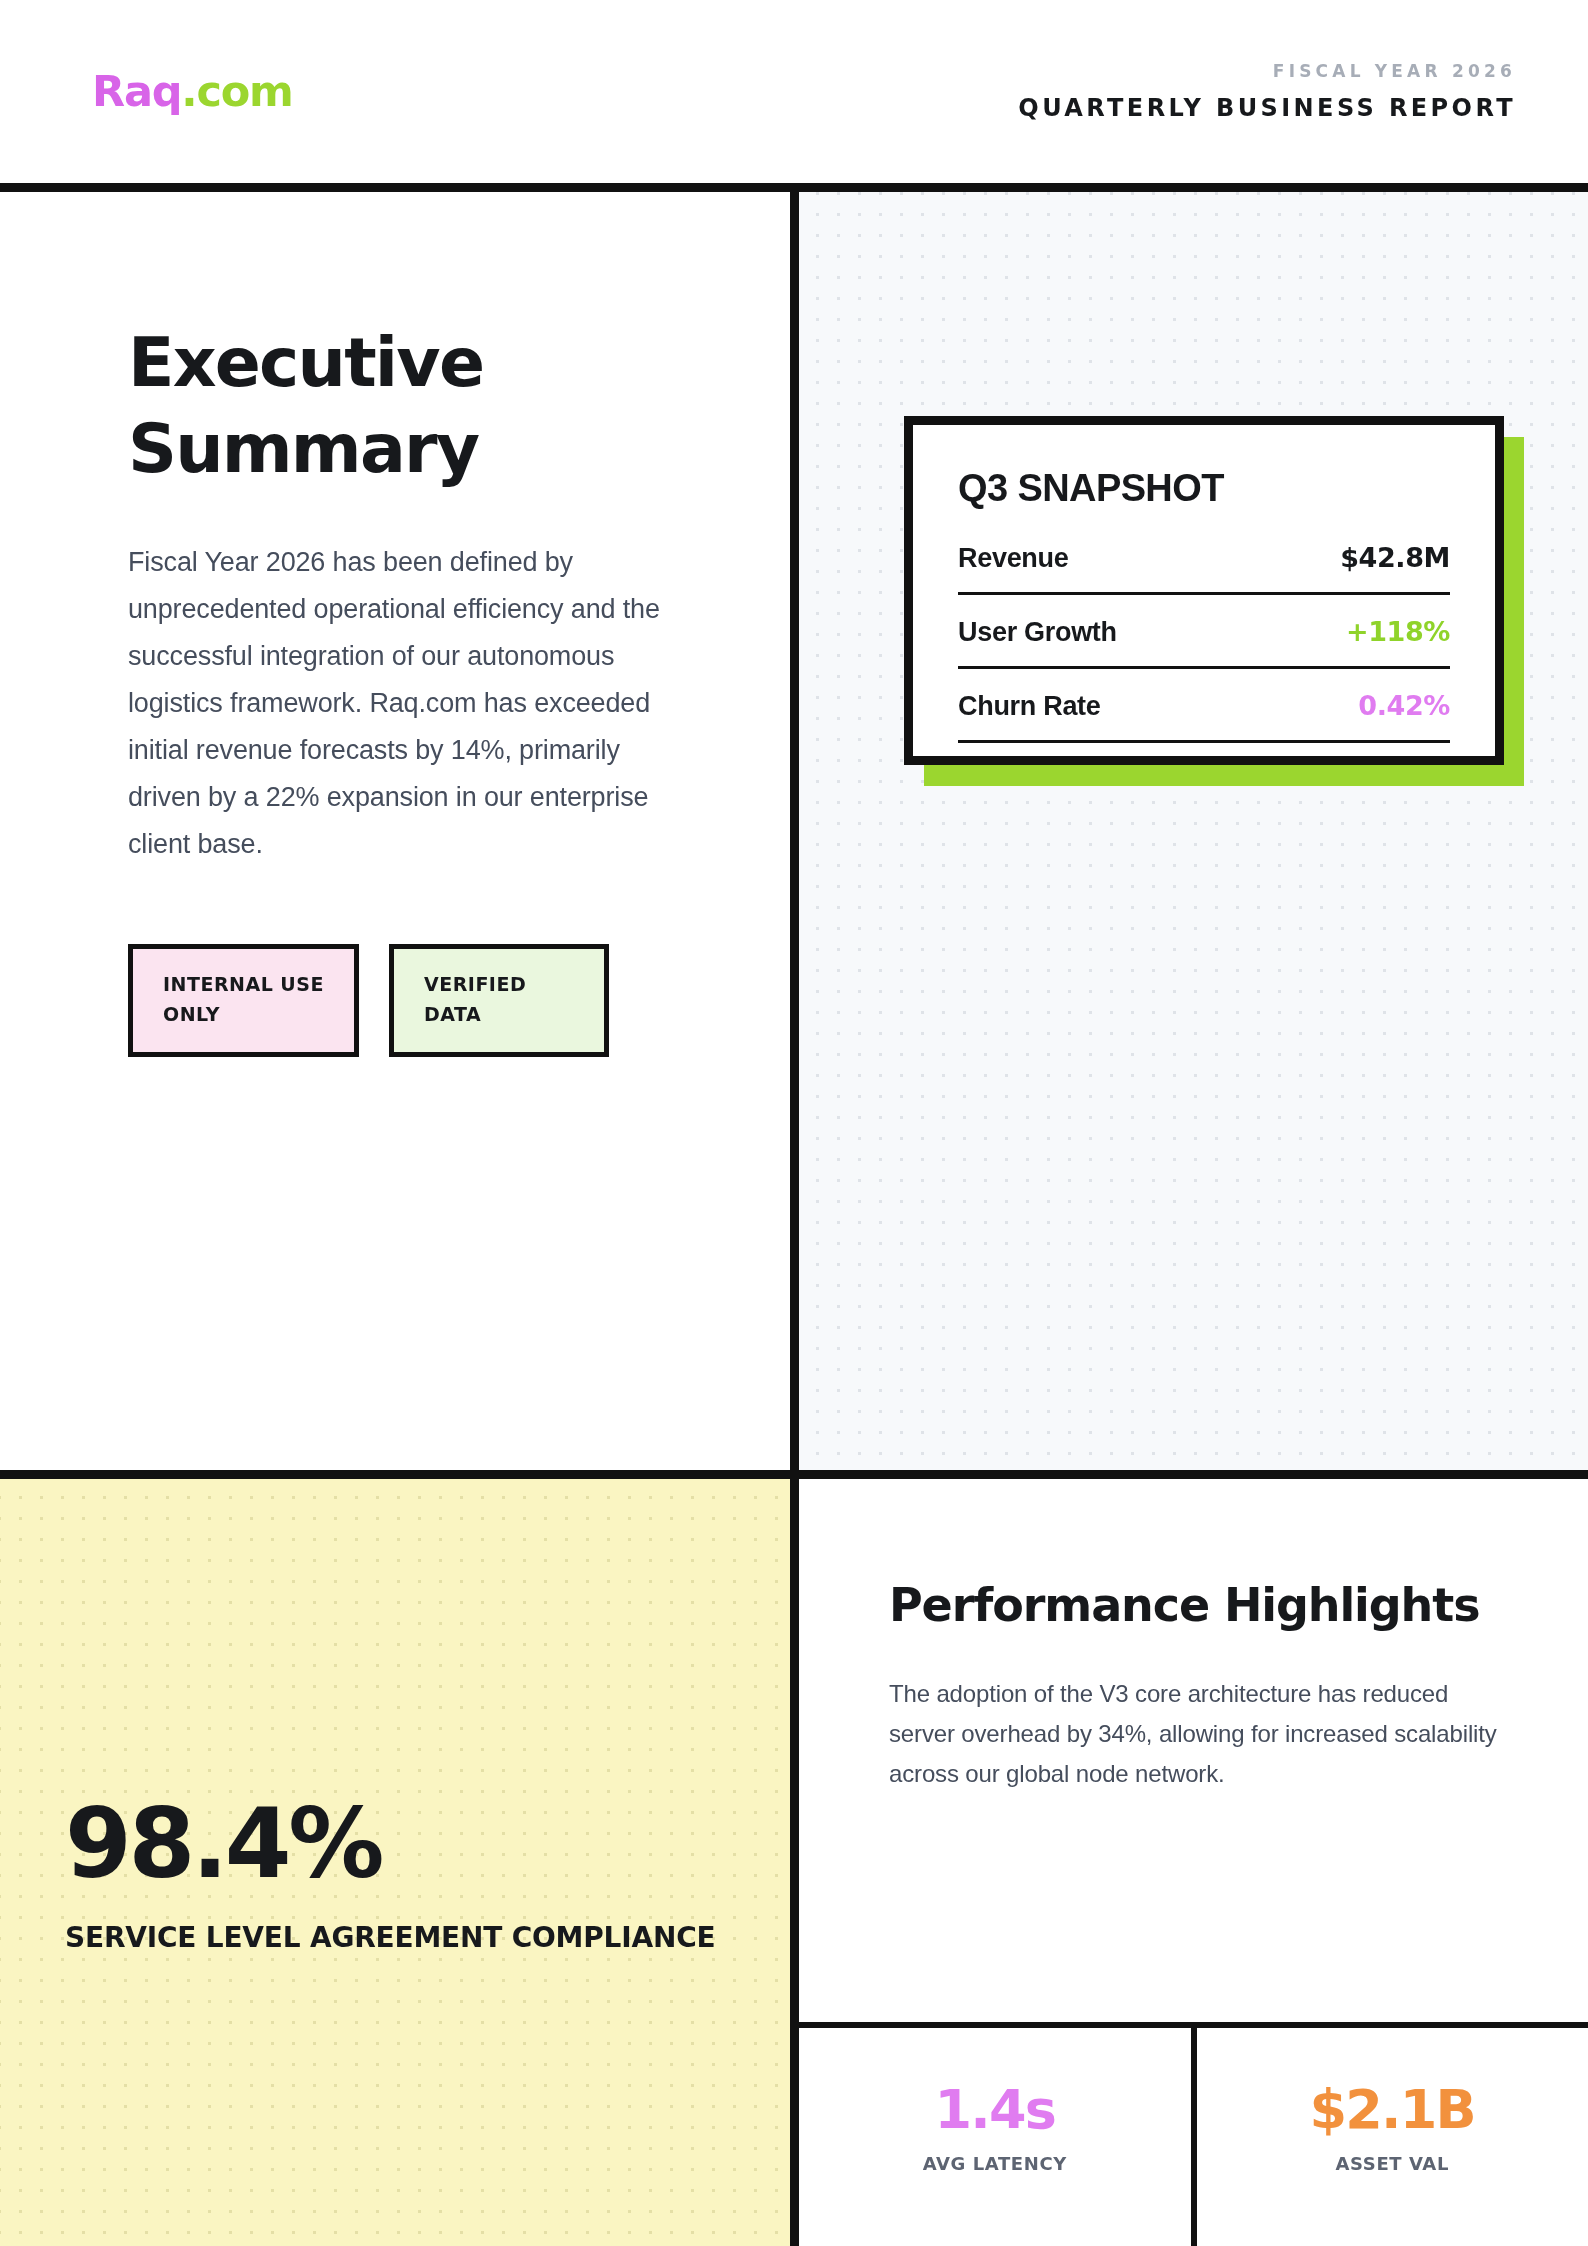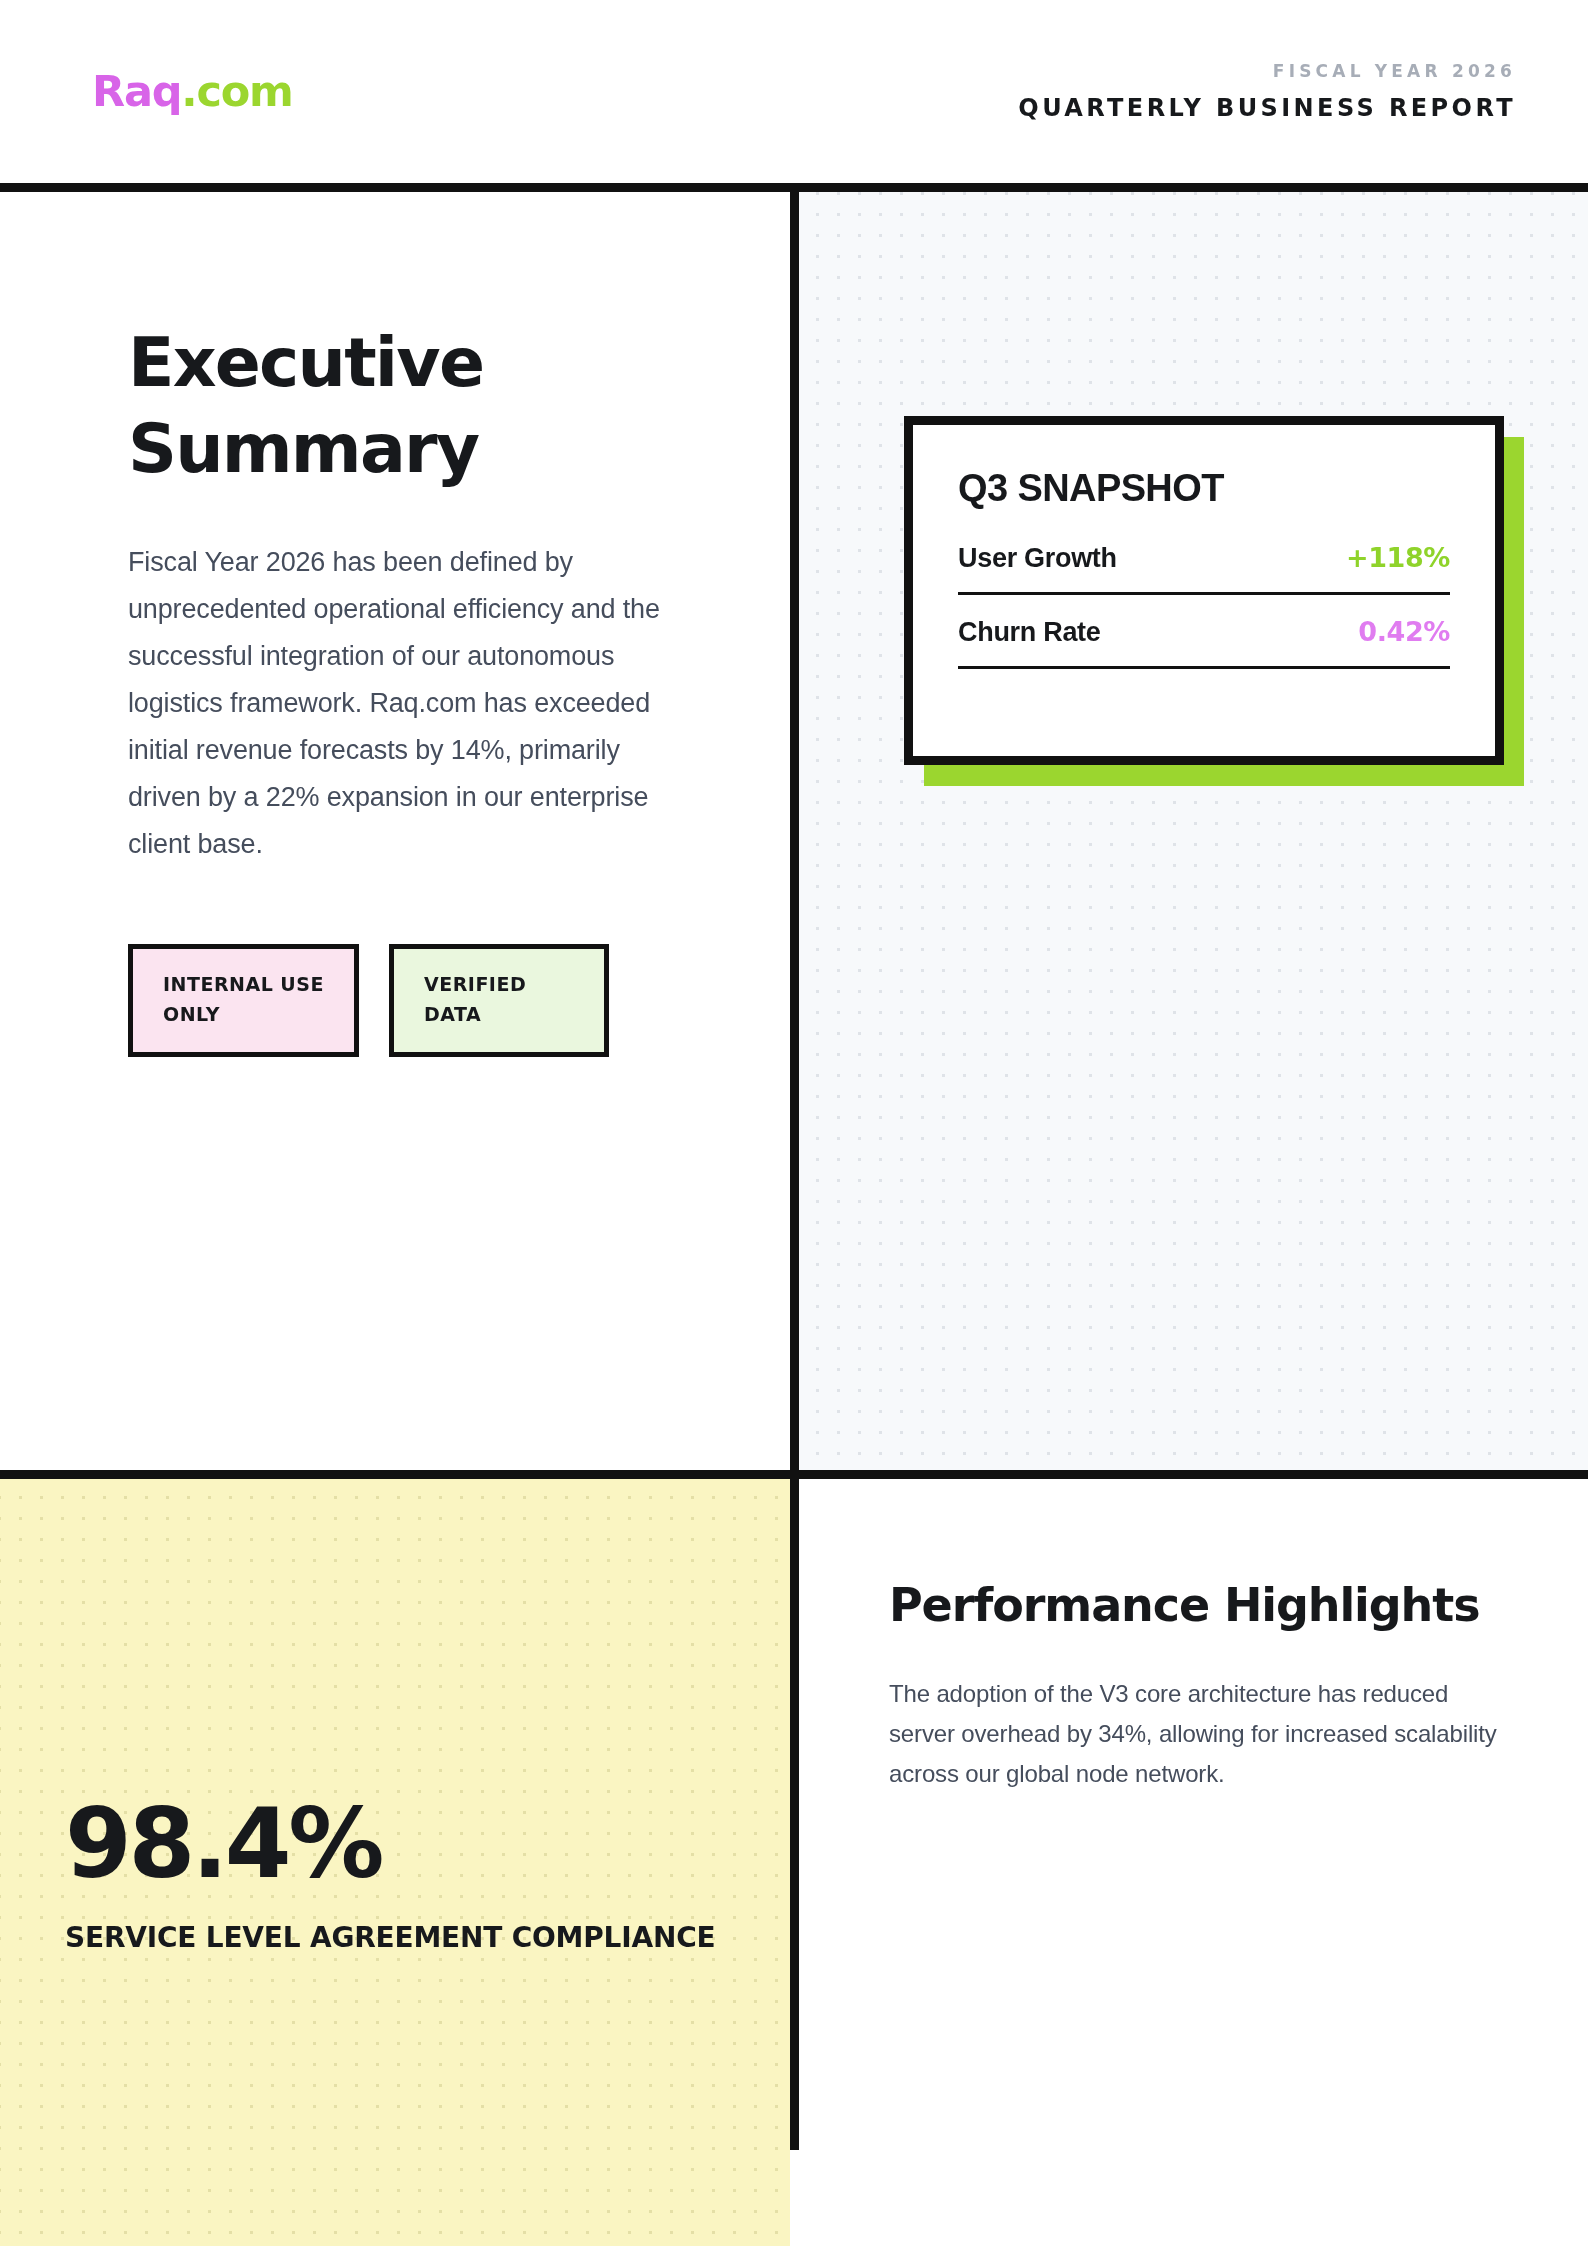--- a/index.html
+++ b/index.html
@@ -301,20 +301,24 @@
         <div class="badge pink">INTERNAL USE ONLY</div>
         <div class="badge green">VERIFIED DATA</div>
       </div>
     </div>
 
     <div class="cell-snapshot">
       <div class="snapshot-shadow"></div>
       <div class="snapshot-card">
         <div class="snapshot-title">Q3 SNAPSHOT</div>
 
+        <div class="kpi-row">
+          <span class="kpi-label">Revenue</span>
+          <span class="kpi-value v-dark">$42.8M</span>
+        </div>
 
         <div class="kpi-row">
           <span class="kpi-label">User Growth</span>
           <span class="kpi-value v-green">+118%</span>
         </div>
 
         <div class="kpi-row">
           <span class="kpi-label">Churn Rate</span>
           <span class="kpi-value v-violet">0.42%</span>
         </div>
@@ -324,15 +328,25 @@
     <div class="cell-sla">
       <div class="big-stat">98.4%</div>
       <div class="big-stat-label">SERVICE LEVEL AGREEMENT COMPLIANCE</div>
     </div>
 
     <div class="cell-perf">
       <div class="perf-title">Performance Highlights</div>
       <div class="perf-copy">The adoption of the V3 core architecture has reduced server overhead by 34%, allowing for increased scalability across our global node network.</div>
     </div>
 
+    <div class="stat-strip">
+      <div class="stat-box">
+        <div class="stat-value violet">1.4s</div>
+        <div class="stat-label">AVG LATENCY</div>
+      </div>
+      <div class="stat-box">
+        <div class="stat-value orange">$2.1B</div>
+        <div class="stat-label">ASSET VAL</div>
+      </div>
+    </div>
 
   </div>
 </div>
 
 </body></html>

